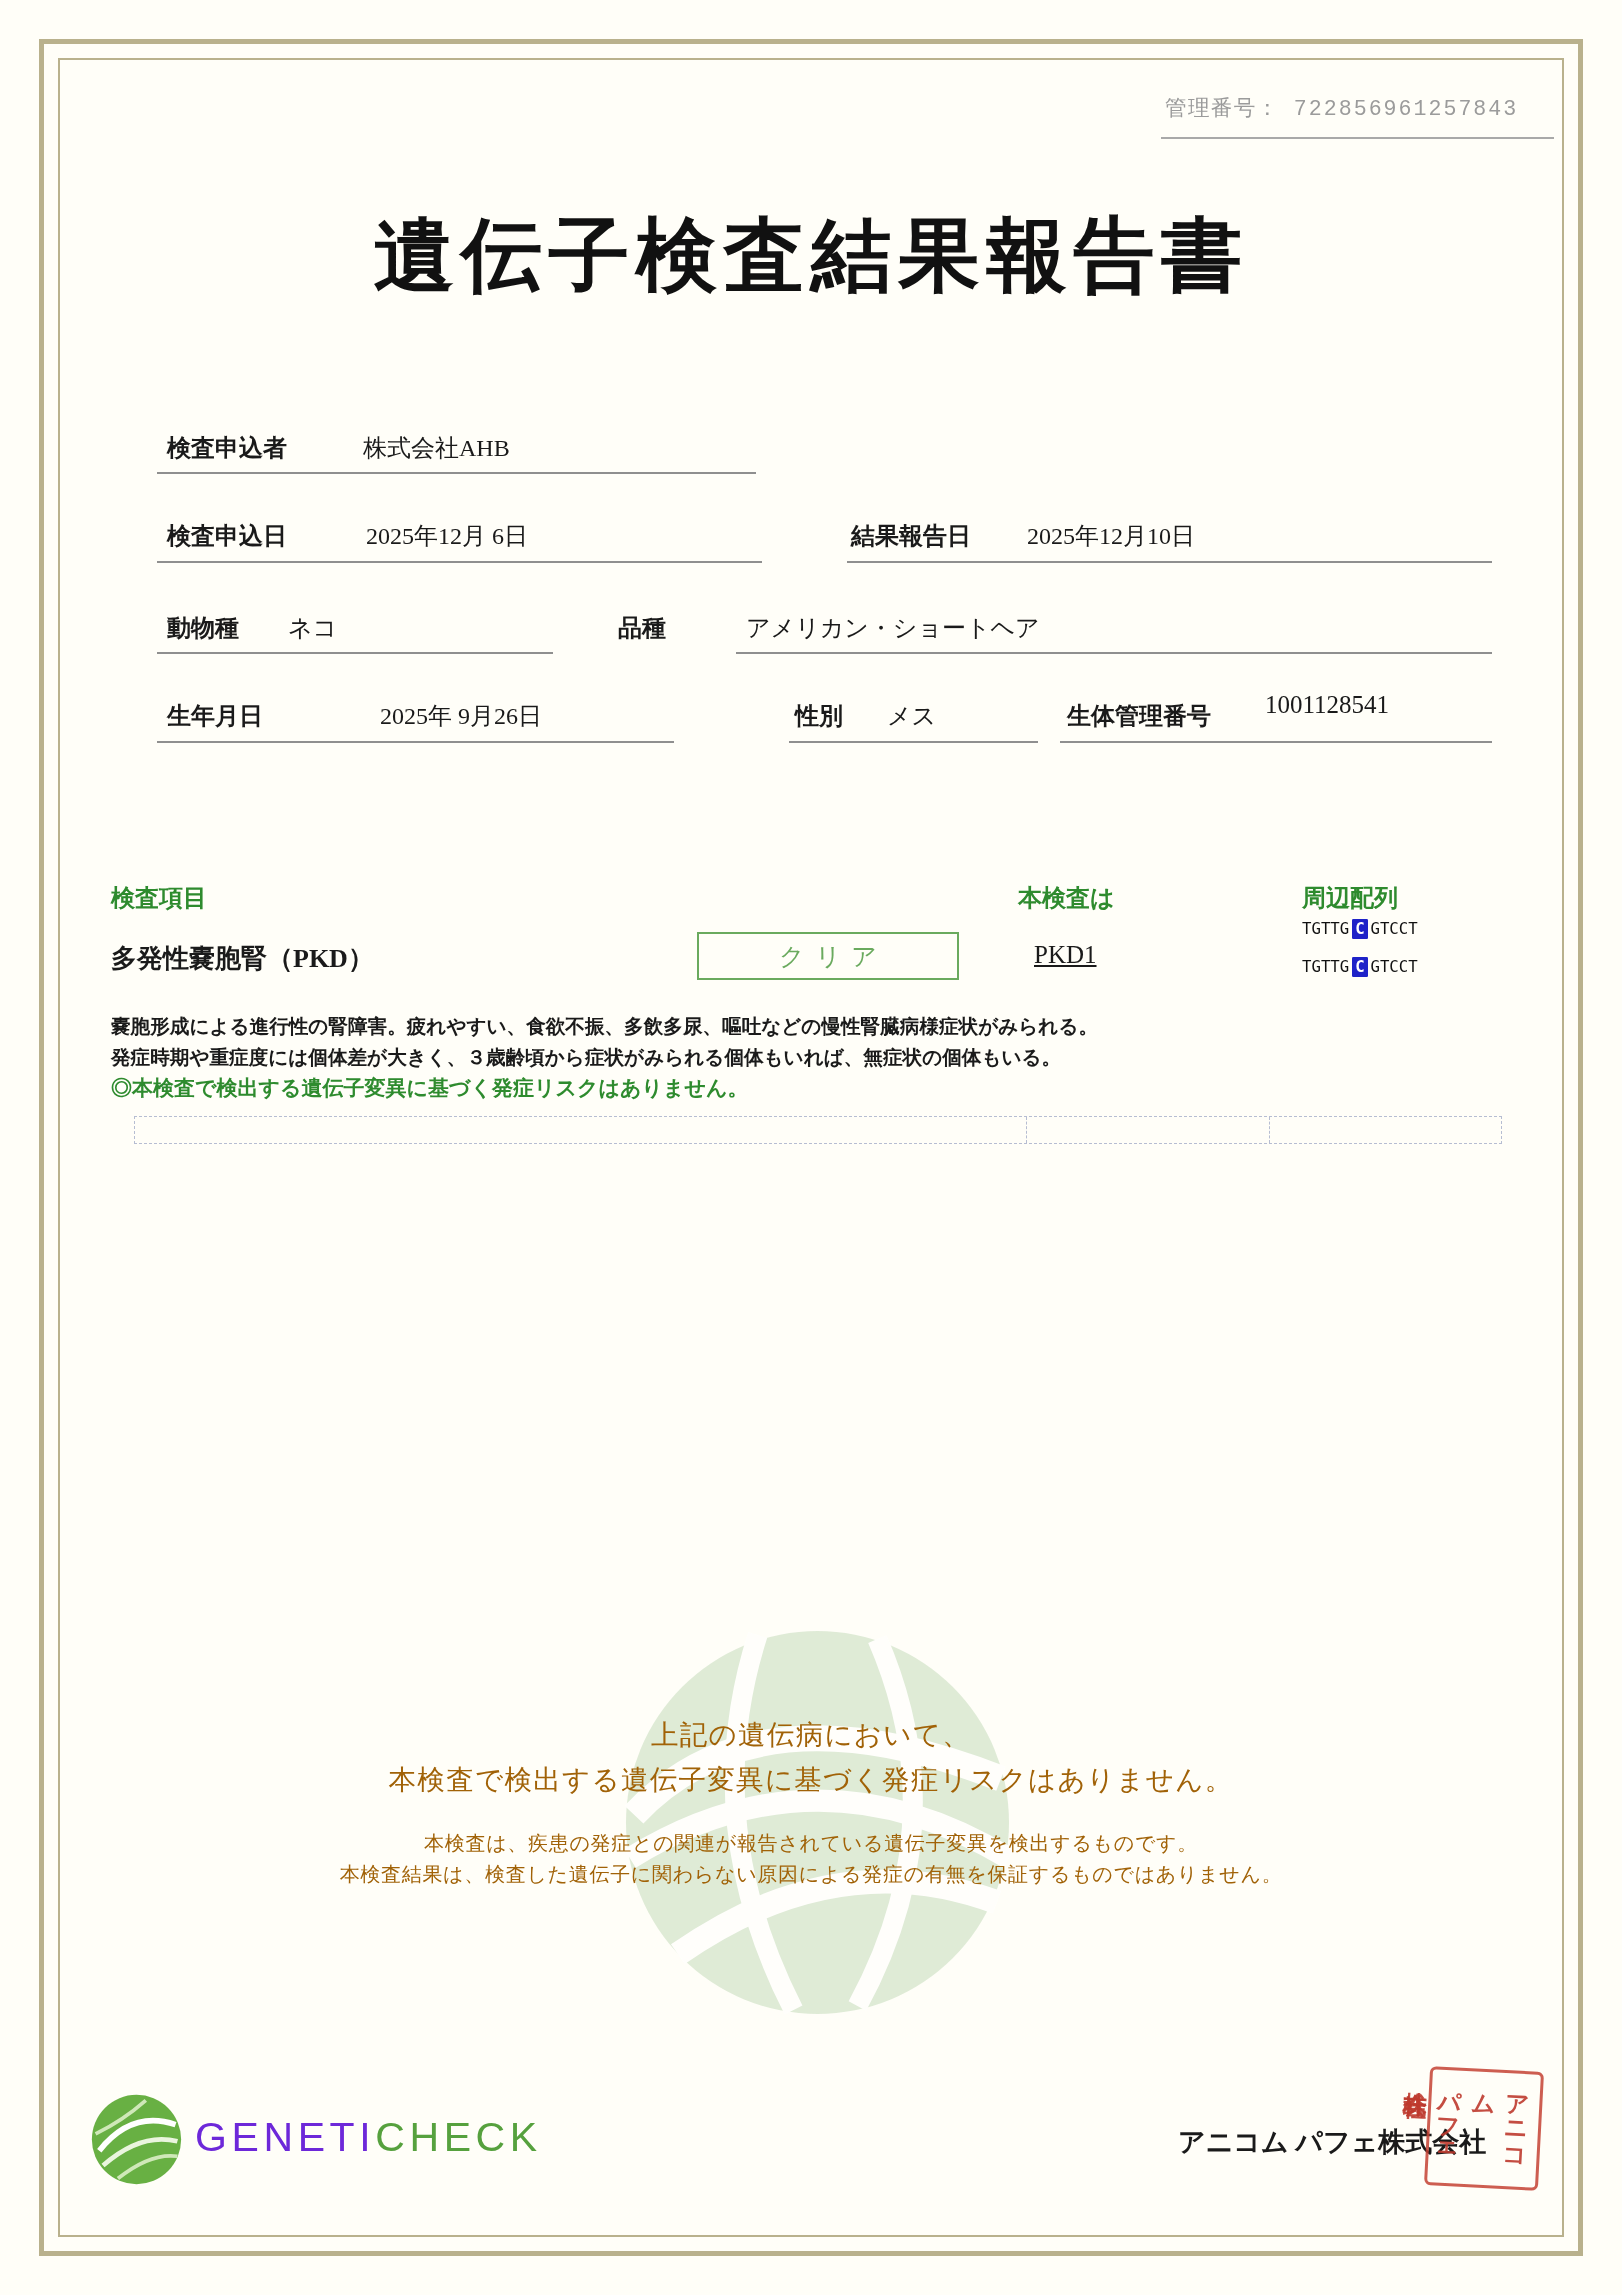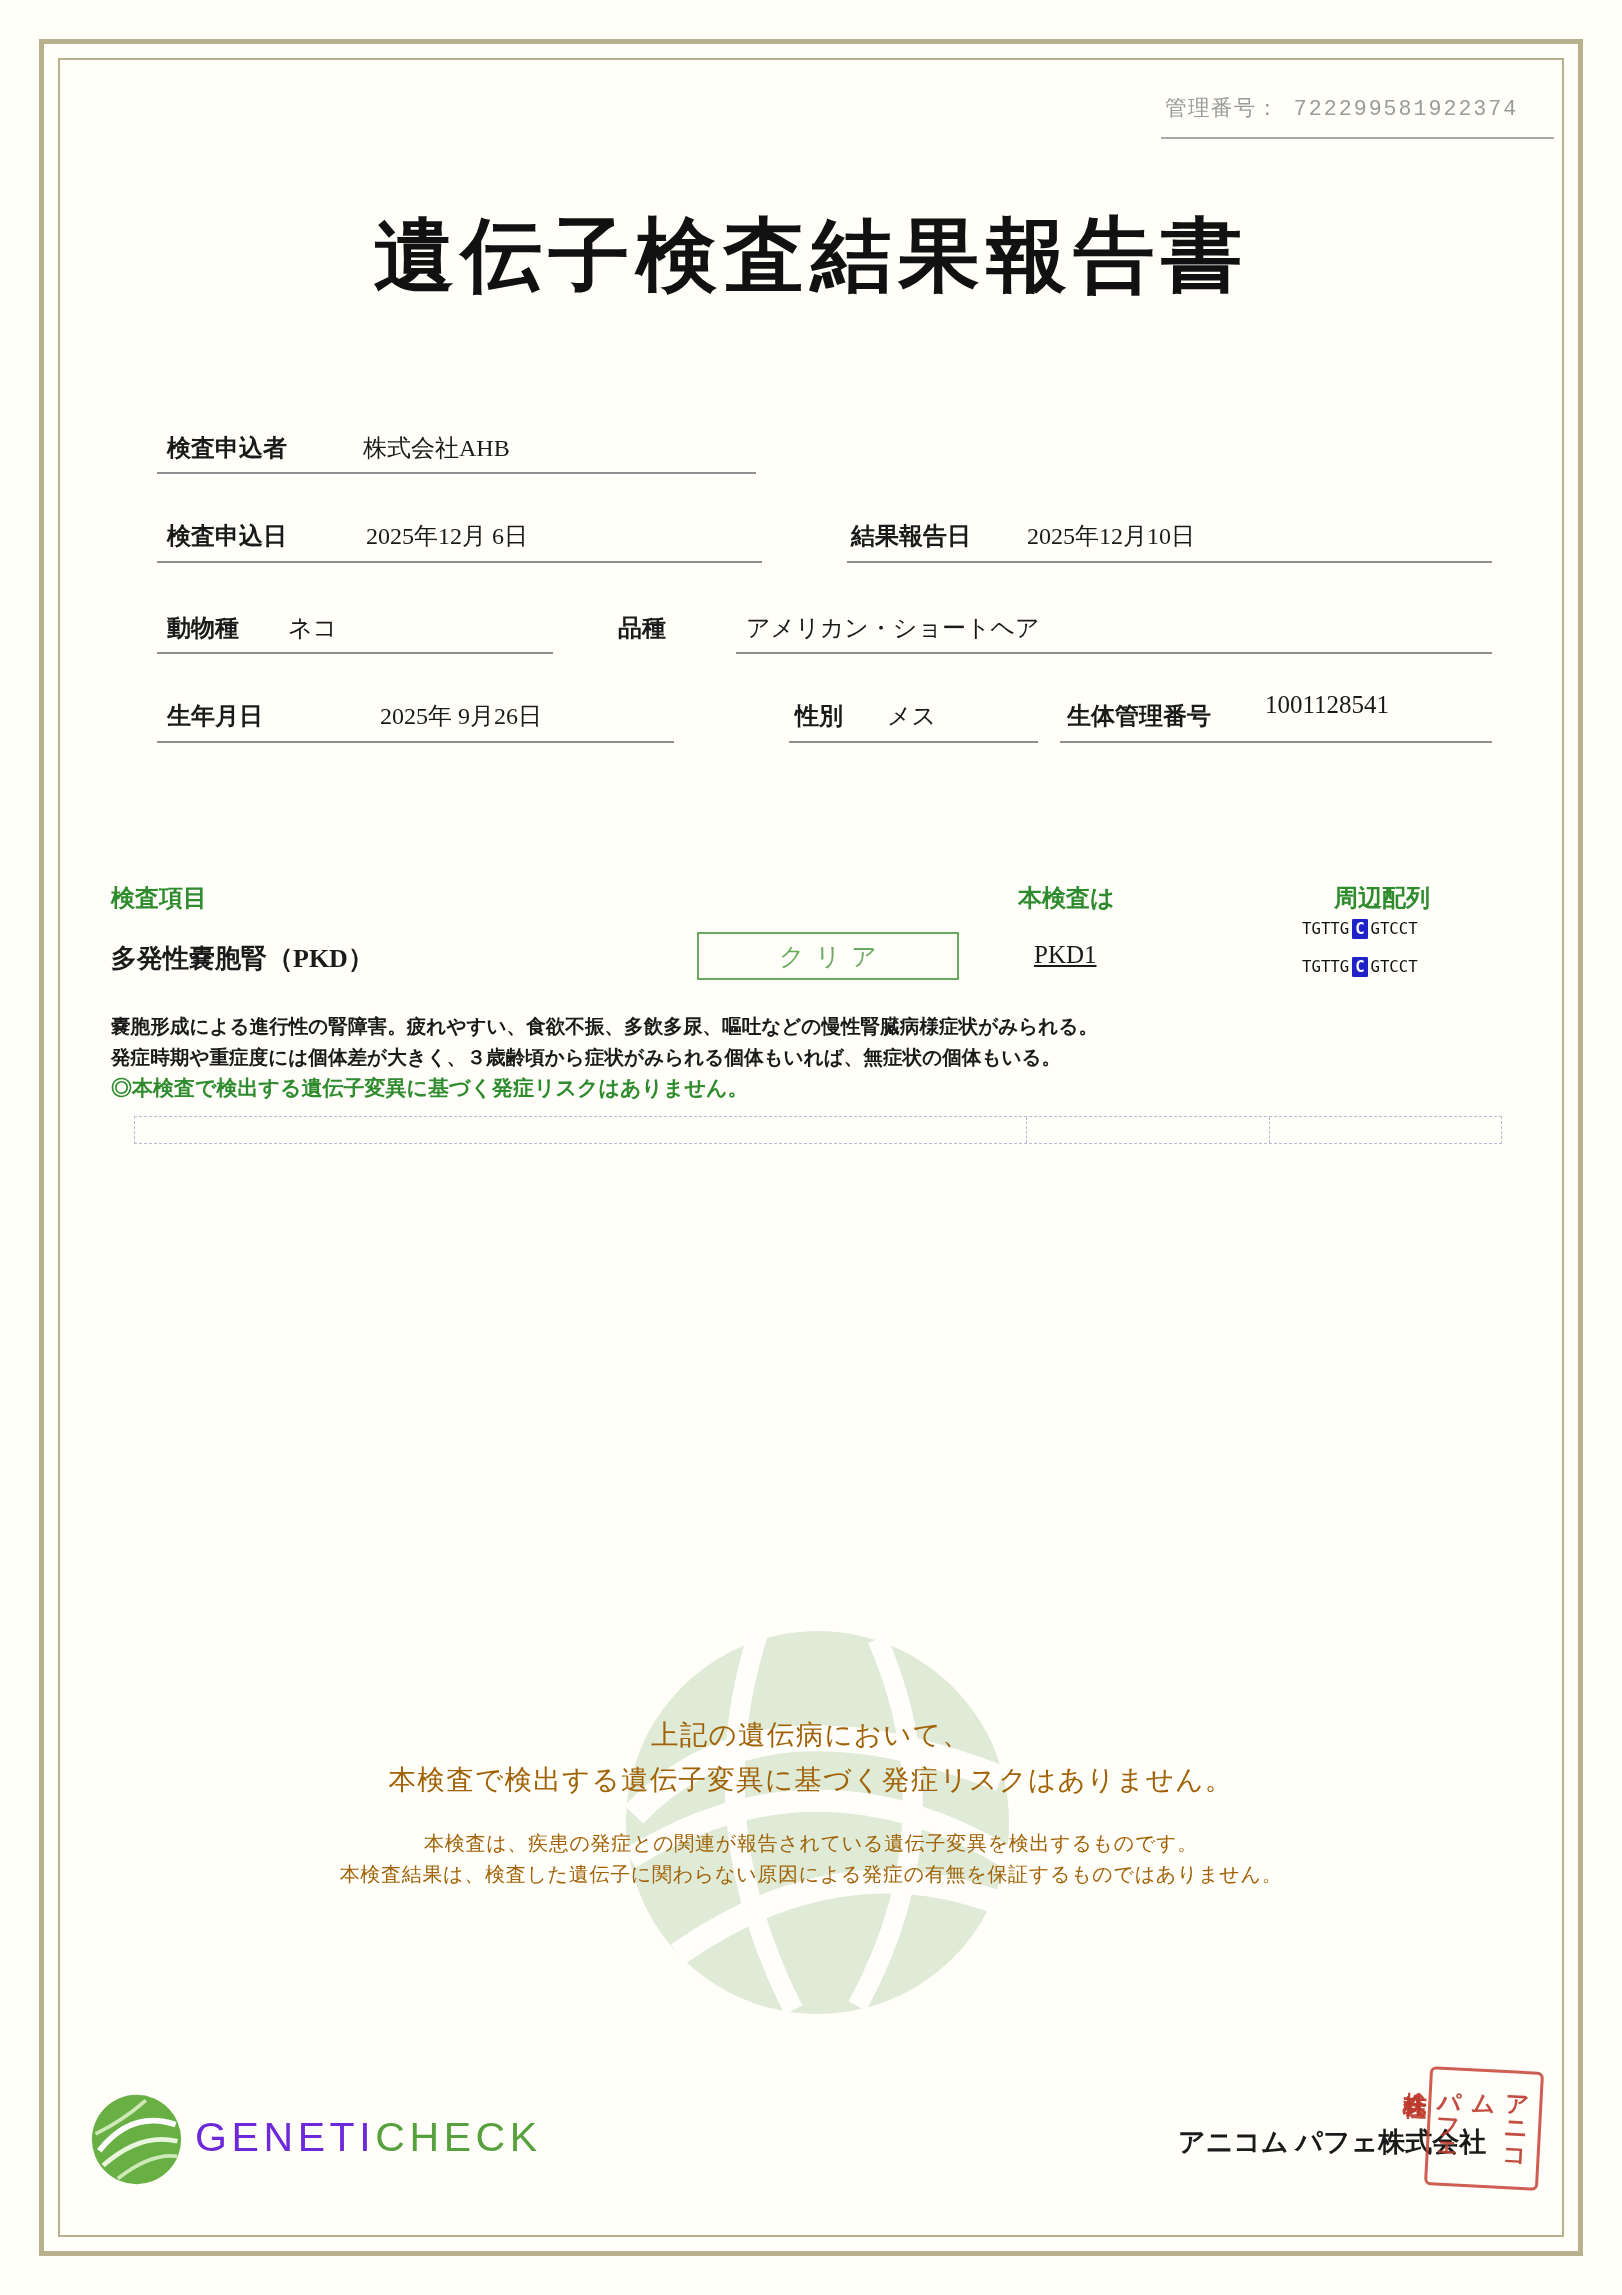--- a/index.html
+++ b/index.html
@@ -70,21 +70,21 @@
   }
   .seal-inner div { line-height:34px; }
 </style>
 </head>
 <body>
 
 <div class="frame-outer"></div>
 <div class="frame-inner"></div>
 
 <div class="abs management">
-  <span>管理番号：</span><span class="num">722299581922374</span>
+  <span>管理番号：</span><span class="num">722856961257843</span>
 </div>
 <div class="abs management-underline"></div>
 
 <div class="abs title">遺伝子検査結果報告書</div>
 
 <span class="abs flabel" style="left:167px; top:432px;">検査申込者</span>
 <span class="abs fvalue" style="left:363px; top:432px;">株式会社AHB</span>
 <div class="abs uline" style="left:157px; top:472px; width:599px;"></div>
 
 <span class="abs flabel" style="left:167px; top:520px;">検査申込日</span>
@@ -106,21 +106,21 @@
 <div class="abs uline" style="left:157px; top:741px; width:517px;"></div>
 <span class="abs flabel" style="left:795px; top:700px;">性別</span>
 <span class="abs fvalue" style="left:887px; top:700px;">メス</span>
 <div class="abs uline" style="left:789px; top:741px; width:249px;"></div>
 <span class="abs flabel" style="left:1067px; top:700px;">生体管理番号</span>
 <span class="abs fvalue" style="left:1253px; top:691px; font-size:25px;margin-left:12px;">1001128541</span>
 <div class="abs uline" style="left:1060px; top:741px; width:432px;"></div>
 
 <span class="abs rhead" style="left:111px; top:882px;">検査項目</span>
 <span class="abs rhead" style="left:1018px; top:882px;">本検査は</span>
-<span class="abs rhead" style="left:1302px; top:882px;margin-left:32px;">周辺配列</span>
+<span class="abs rhead" style="left:1302px; top:882px;">周辺配列</span>
 
 <span class="abs item-name" style="left:111px; top:941px;">多発性嚢胞腎（PKD）</span>
 <div class="abs clear-box">
   <span>クリア</span>
 </div>
 <span class="abs gene-name" style="left:1034px; top:941px;text-decoration:underline;">PKD1</span>
 
 <div class="abs seq" style="left:1302px; top:919px;">
   <span>TGTTG</span>
     <span class="variant">C</span>

